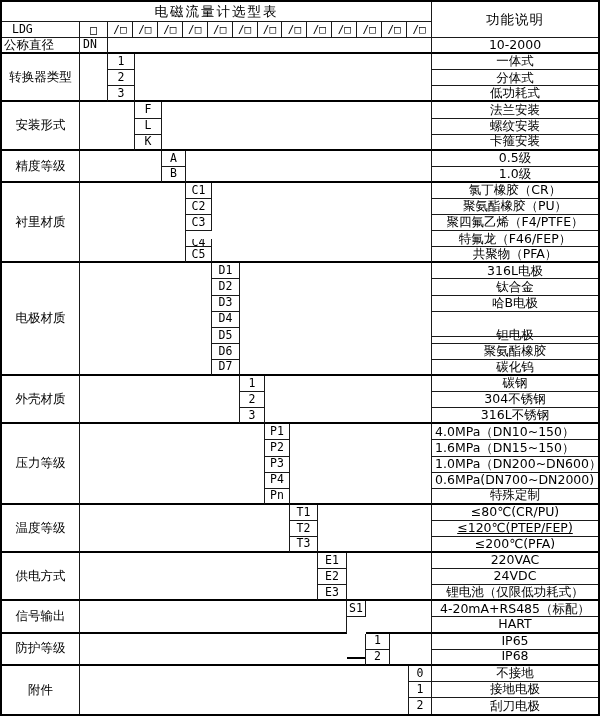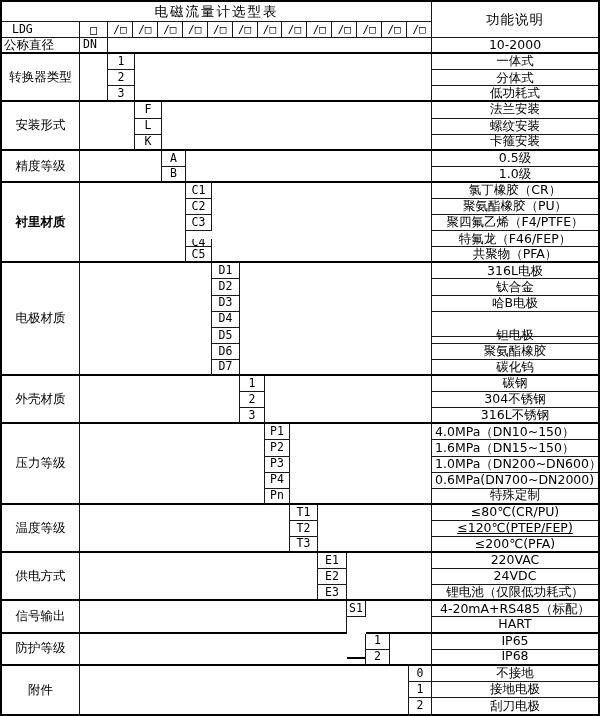--- a/index.html
+++ b/index.html
@@ -71,34 +71,34 @@
     <div class="cell code" style="grid-area: 4 / 3;">1</div>
     <div class="cell desc no-r" style="grid-area: 4 / 16;">一体式</div>
     <div class="cell code" style="grid-area: 5 / 3;">2</div>
     <div class="cell desc no-r" style="grid-area: 5 / 16;">分体式</div>
     <div class="cell code blk-end" style="grid-area: 6 / 3;">3</div>
     <div class="cell desc no-r blk-end" style="grid-area: 6 / 16;">低功耗式</div>
     <div class="cell  blk-end" style="grid-area: 4 / 4 / 7 / 16;"></div>
     <div class="cell label blk-end" style="grid-area: 7 / 1 / 10;">安装形式</div>
     <div class="cell  blk-end" style="grid-area: 7 / 2 / 10 / 4;"></div>
     <div class="cell code" style="grid-area: 7 / 4;">F</div>
-    <div class="cell desc no-r" style="grid-area: 7 / 16; font-family: Liberation Mono, monospace;">法兰安装</div>
+    <div class="cell desc no-r" style="grid-area: 7 / 16;">法兰安装</div>
     <div class="cell code" style="grid-area: 8 / 4;">L</div>
     <div class="cell desc no-r" style="grid-area: 8 / 16;">螺纹安装</div>
     <div class="cell code blk-end" style="grid-area: 9 / 4;">K</div>
     <div class="cell desc no-r blk-end" style="grid-area: 9 / 16;">卡箍安装</div>
     <div class="cell  blk-end" style="grid-area: 7 / 5 / 10 / 16;"></div>
     <div class="cell label blk-end" style="grid-area: 10 / 1 / 12;">精度等级</div>
     <div class="cell  blk-end" style="grid-area: 10 / 2 / 12 / 5;"></div>
     <div class="cell code" style="grid-area: 10 / 5;">A</div>
     <div class="cell desc no-r" style="grid-area: 10 / 16;">0.5级</div>
     <div class="cell code blk-end" style="grid-area: 11 / 5;">B</div>
     <div class="cell desc no-r blk-end" style="grid-area: 11 / 16;">1.0级</div>
     <div class="cell  blk-end" style="grid-area: 10 / 6 / 12 / 16;"></div>
-    <div class="cell label blk-end" style="grid-area: 12 / 1 / 17; font-weight: bold;">衬里材质</div>
+    <div class="cell label blk-end" style="grid-area: 12 / 1 / 17;">衬里材质</div>
     <div class="cell  blk-end" style="grid-area: 12 / 2 / 17 / 6;"></div>
     <div class="cell code" style="grid-area: 12 / 6;">C1</div>
     <div class="cell desc no-r" style="grid-area: 12 / 16;">氯丁橡胶（CR）</div>
     <div class="cell code" style="grid-area: 13 / 6;">C2</div>
     <div class="cell desc no-r" style="grid-area: 13 / 16;">聚氨酯橡胶（PU）</div>
     <div class="cell code" style="grid-area: 14 / 6;">C3</div>
     <div class="cell desc no-r" style="grid-area: 14 / 16;">聚四氟乙烯（F4/PTFE）</div>
     <div class="cell code" style="grid-area: 15 / 6; margin-top: 8px;">C4</div>
     <div class="cell desc no-r" style="grid-area: 15 / 16;">特氟龙（F46/FEP）</div>
     <div class="cell code blk-end" style="grid-area: 16 / 6;">C5</div>

